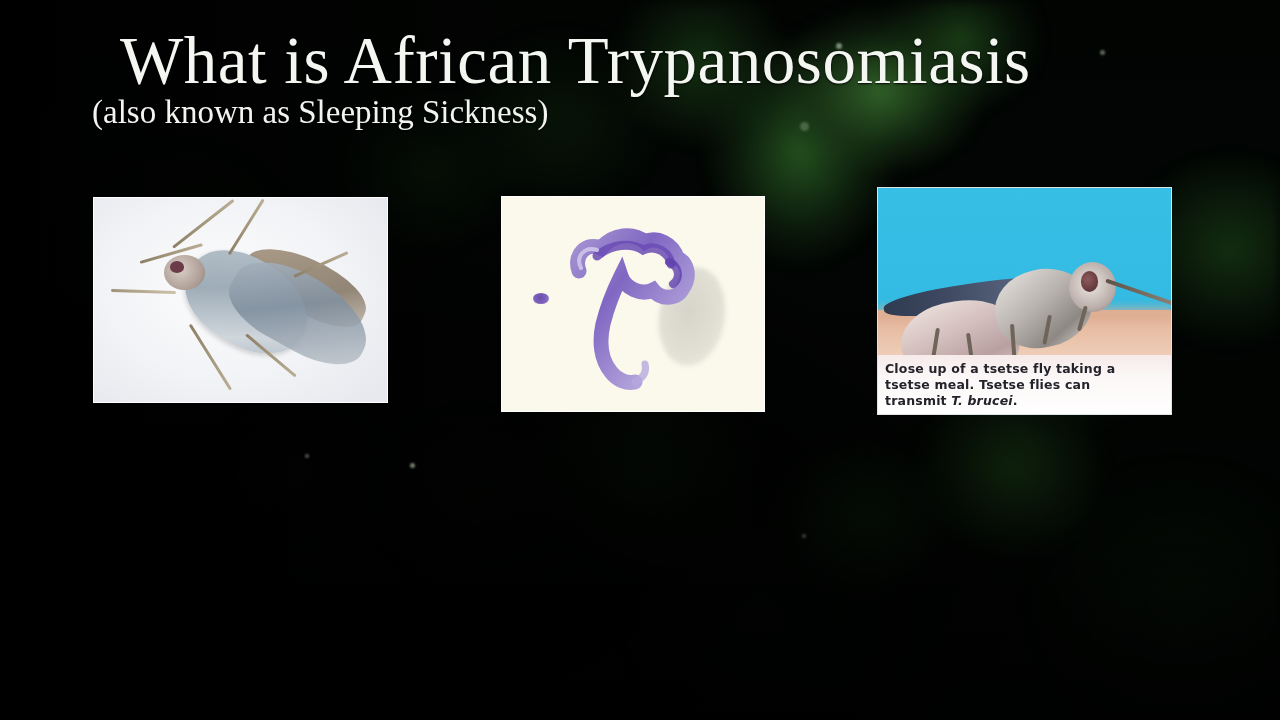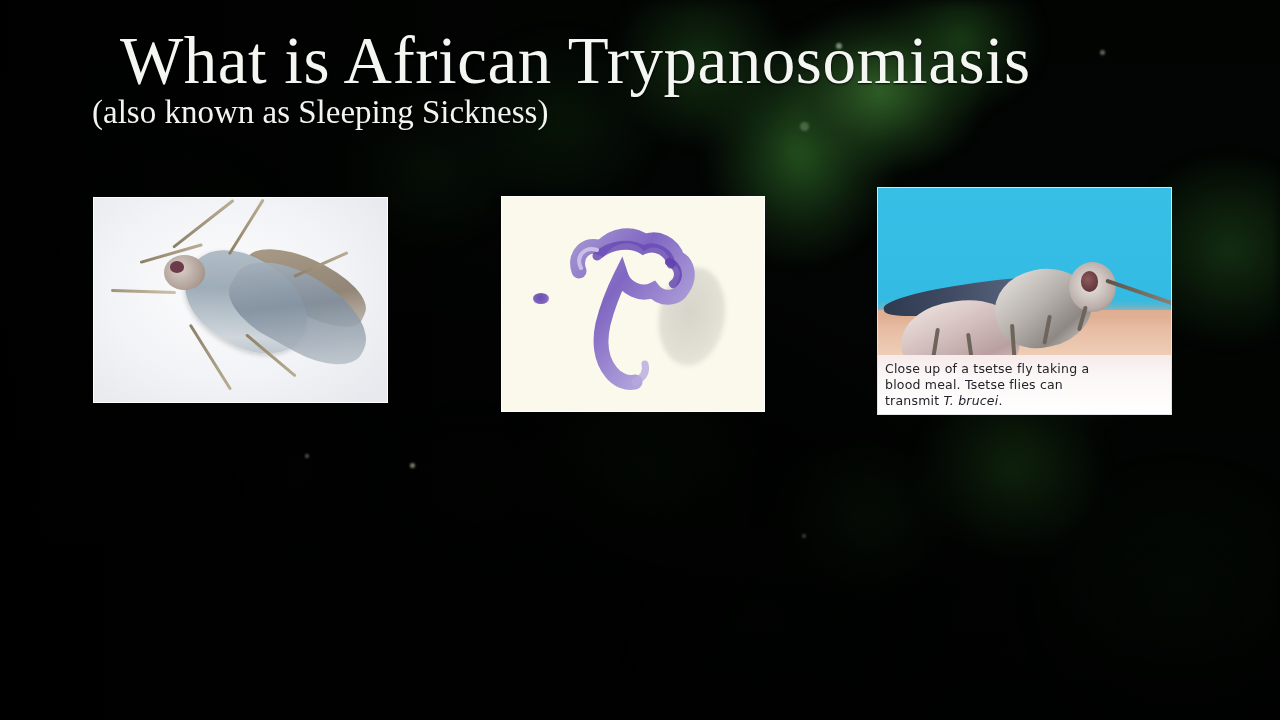--- a/index.html
+++ b/index.html
@@ -79,20 +79,21 @@
     font-size: 33px;
     line-height: 1.1;
     white-space: nowrap;
     text-shadow: 0 1px 2px rgba(0,0,0,0.9);
   }
 
   
   .photo {
     position: absolute;
     overflow: hidden;
+    font-weight: bold;
   }
 
   
   #photo-1 { left: 93px; top: 197px; width: 295px; height: 206px; }
   .p1-bg {
     position: absolute; inset: 0;
     background:
       radial-gradient(ellipse 200px 150px at 45% 45%, #fdfdfe 0%, #f2f3f6 60%, #e7e9ee 100%);
   }
   .p1-body {
@@ -338,21 +339,21 @@
     <div class="p3-head"></div>
     <div class="p3-eye"></div>
     <div class="p3-prob"></div>
     <div class="p3-leg" style="left:20%;top:62%;width:4px;height:38px;transform:rotate(9deg);"></div>
     <div class="p3-leg" style="left:30%;top:64%;width:4px;height:34px;transform:rotate(-8deg);"></div>
     <div class="p3-leg" style="left:45%;top:60%;width:4px;height:44px;transform:rotate(-4deg);"></div>
     <div class="p3-leg" style="left:58%;top:56%;width:4px;height:30px;transform:rotate(11deg);"></div>
     <div class="p3-leg" style="left:70%;top:52%;width:4px;height:26px;transform:rotate(16deg);"></div>
     <div class="p3-caption">
       <div>Close up of a tsetse fly taking a</div>
-      <div>blood meal. Tsetse flies can</div>
+      <div>tsetse meal. Tsetse flies can</div>
       <div><span>transmit </span><em>T. brucei</em><span>.</span></div>
     </div>
     <svg class="photo-border" viewBox="0 0 295 228" preserveAspectRatio="none">
       <rect x="0.5" y="0.5" width="294" height="227" fill="none" stroke="#dfe3e6" stroke-width="1"></rect>
     </svg>
   </div>
 
 </div>
 
 </body></html>

